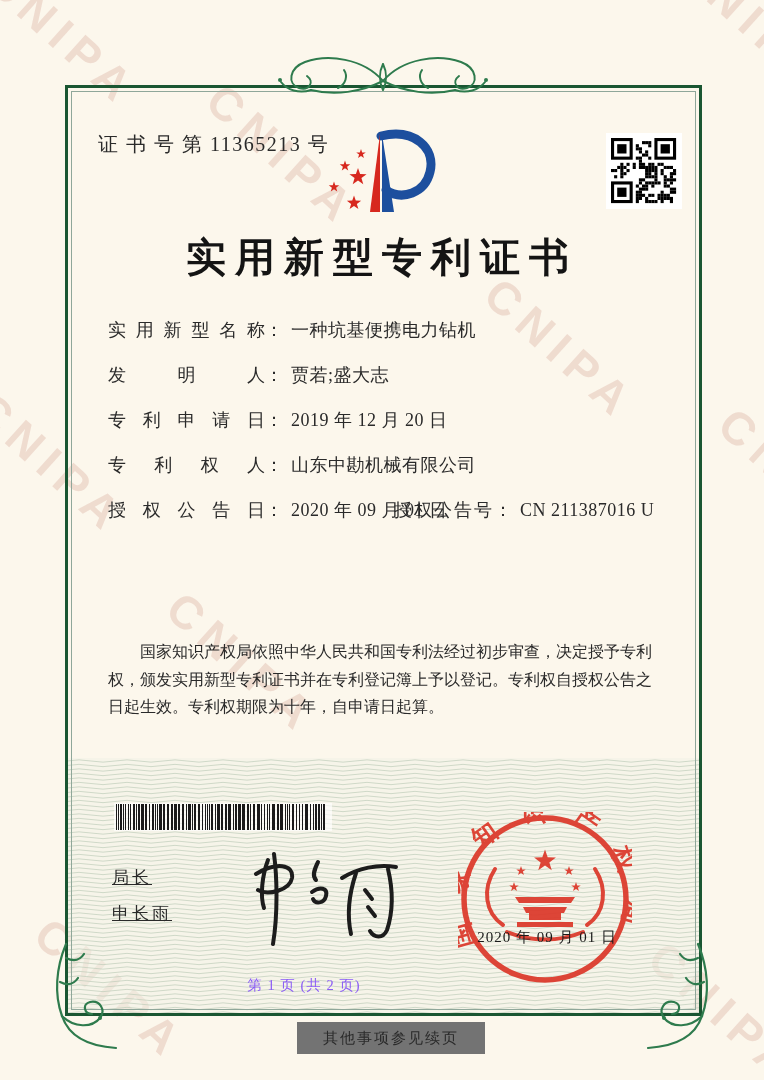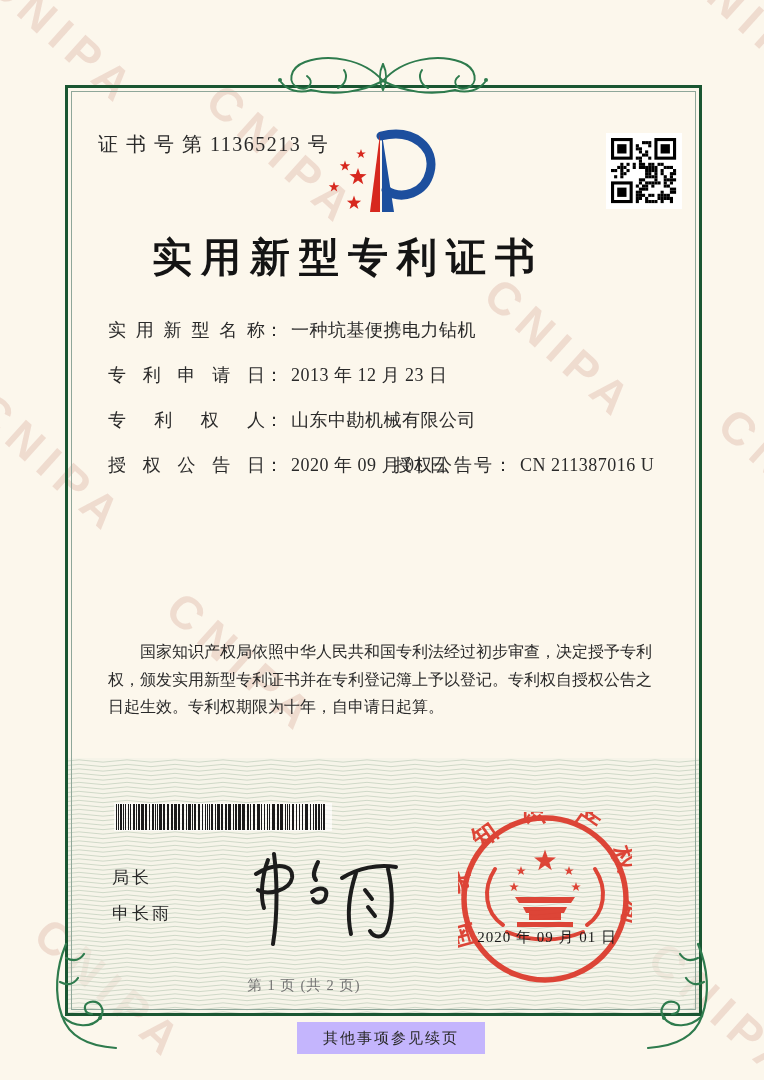--- a/index.html
+++ b/index.html
@@ -24,46 +24,46 @@
     border:1px solid #8fa79a; box-sizing:border-box;
   }
   .waves{position:absolute; z-index:1; left:67px; top:758px;}
   .orn{position:absolute; z-index:3;}
   .content{position:absolute; z-index:4; left:0; top:0; width:764px; height:1080px;}
 
   .cert-no{position:absolute; left:98px; top:131px; font-size:20px; letter-spacing:1.5px;}
   .logo{position:absolute; left:318px; top:126px;}
   .qr{position:absolute; left:606px; top:133px;}
   .title{
-    position:absolute; left:0; top:230px; width:696px; text-align:center;
+    position:absolute; left:0; top:230px; width:764px; text-align:center;
     font-size:40px; font-weight:bold; letter-spacing:9px; color:#141414; margin:0;
   }
   .fields{position:absolute; left:108px; top:318px; width:560px;}
   .frow{height:45px; font-size:18px; white-space:nowrap; position:relative;}
   .frow .lbl{display:inline-block; width:157px; text-align:justify; text-align-last:justify; vertical-align:top;}
   .frow .colon{display:inline-block; width:18px;}
   .frow .val{display:inline-block; margin-left:8px; letter-spacing:.5px;}
   .grant2{position:absolute; left:286px; top:0;text-align:right;}
   .grant2 .lbl2{letter-spacing:2px;}
 
   .paras{position:absolute; left:100px; top:630px; width:560px; font-size:16px; line-height:27.5px; text-align:justify;}
   .paras p{margin:8px; text-indent:2em;}
 
   .barcode{position:absolute; left:114px; top:803px;}
-  .officer{position:absolute; left:112px; top:866px; font-size:17px; letter-spacing:3px;}
+  .officer{position:absolute; left:112px; top:866px; font-size:17px; letter-spacing:3px;text-decoration:underline;}
   .officer div{margin-bottom:13px;}
   .signature{position:absolute; left:218px; top:846px;}
   .seal{position:absolute; left:458px; top:812px;}
   .seal-date{
     position:absolute; left:462px; top:928px; width:170px; text-align:center;
     font-size:15px; letter-spacing:1px; color:#1a1a1a; z-index:5;
   }
-  .page-indicator{position:absolute; left:0; top:976px; width:608px; text-align:center; font-size:14.5px; letter-spacing:1px; color:#737373;}
+  .page-indicator{position:absolute; left:0; top:976px; width:608px; text-align:center; font-size:14.5px; letter-spacing:1px; color:#8b5cf6;}
   .note-box{
-    position:absolute; left:297px; top:1022px; width:188px; height:32px; background:#c4b5fd;
+    position:absolute; left:297px; top:1022px; width:188px; height:32px; background:#737373;
     display:flex; align-items:center; justify-content:center; font-size:15px; letter-spacing:2px;
   }
 </style>
 </head>
 <body>
 
 <div class="page">
 
   <div class="wm" style="left:-30px; top:8px;">CNIPA</div>
   <div class="wm" style="left:660px; top:-6px;">CNIPA</div>
@@ -325,21 +325,24 @@
         <rect x="11.2" y="54.6" width="9.3" height="9.3" fill="#000"></rect>
       </svg>
 
     <h1 class="title">实用新型专利证书</h1>
 
     <div class="fields">
       <div class="frow">
         <span class="lbl">实用新型名称</span><span class="colon">：</span><span class="val">一种坑基便携电力钻机</span>
       </div>
       <div class="frow">
-        <span class="lbl">专利申请日</span><span class="colon">：</span><span class="val">2013 年 12 月 23 日</span>
+        <span class="lbl">发明人</span><span class="colon">：</span><span class="val">贾若;盛大志</span>
+      </div>
+      <div class="frow">
+        <span class="lbl">专利申请日</span><span class="colon">：</span><span class="val">2019 年 12 月 20 日</span>
       </div>
       <div class="frow">
         <span class="lbl">专利权人</span><span class="colon">：</span><span class="val">山东中勘机械有限公司</span>
       </div>
       <div class="frow">
         <span class="lbl">授权公告日</span><span class="colon">：</span><span class="val">2020 年 09 月 01 日</span>
         <span class="grant2">
           <span class="lbl2">授权公告号</span><span class="colon">：</span><span class="val">CN 211387016 U</span>
         </span>
       </div>

